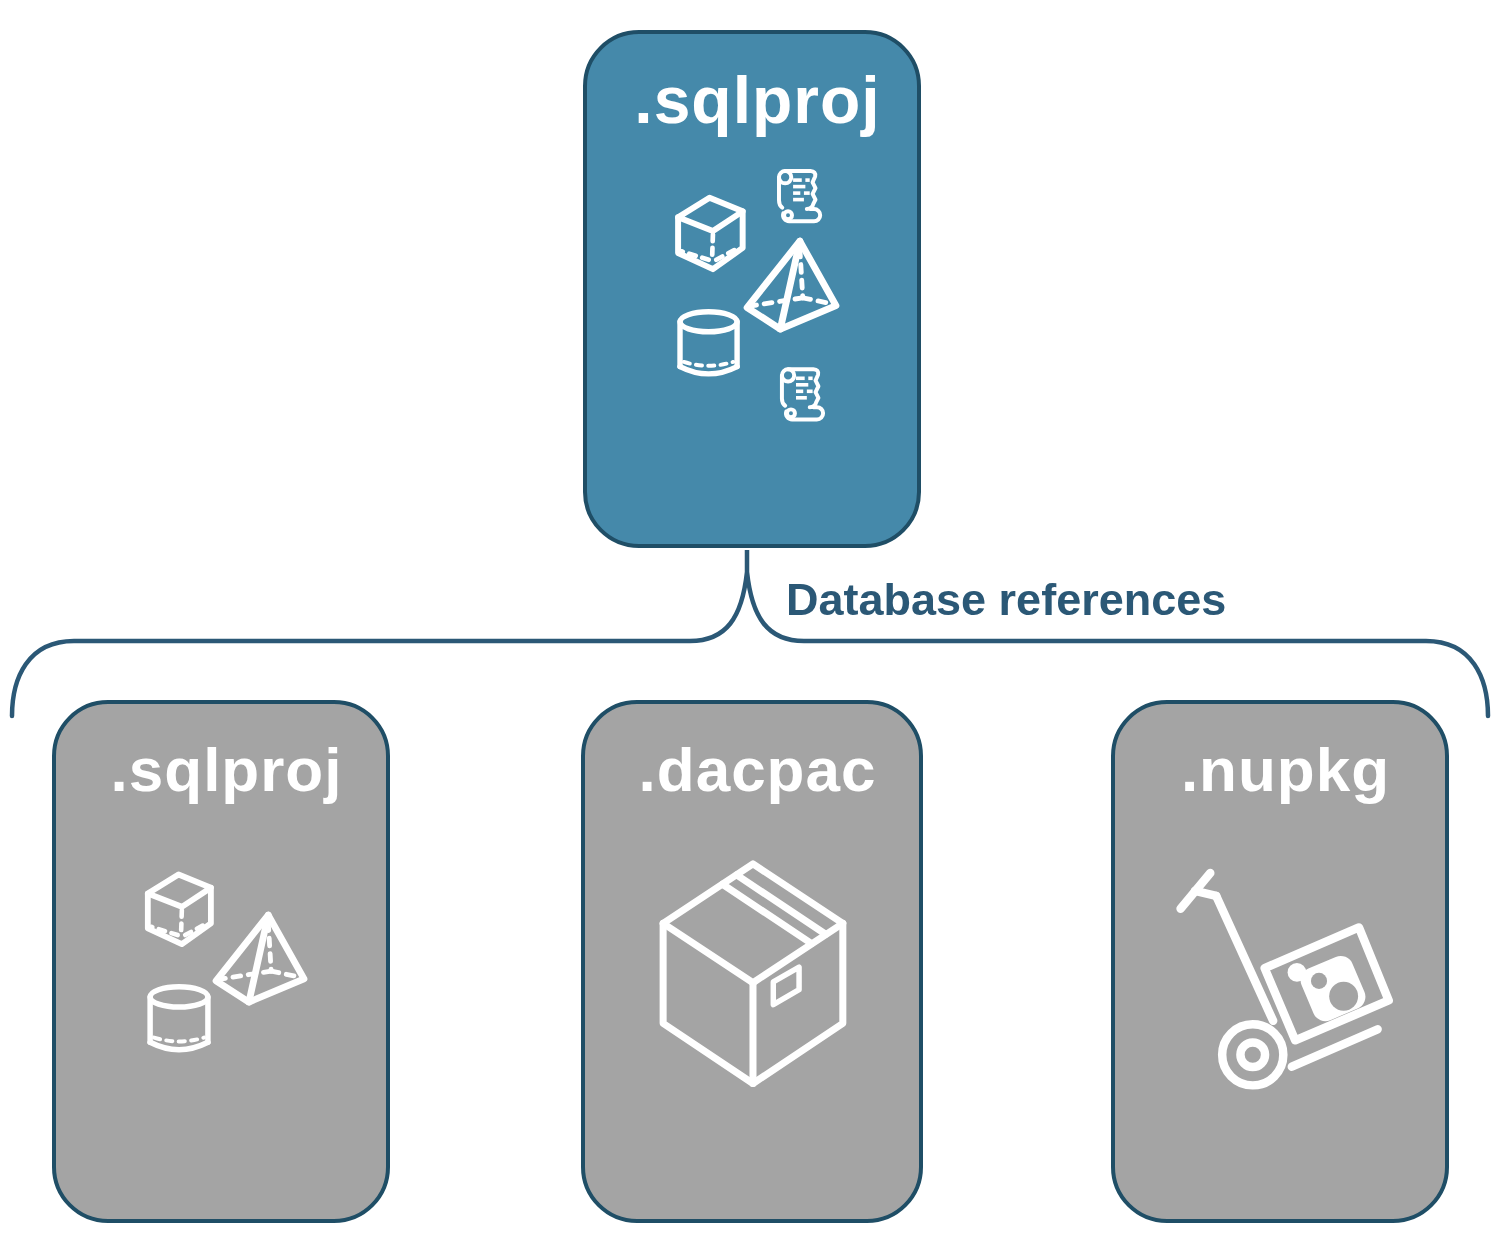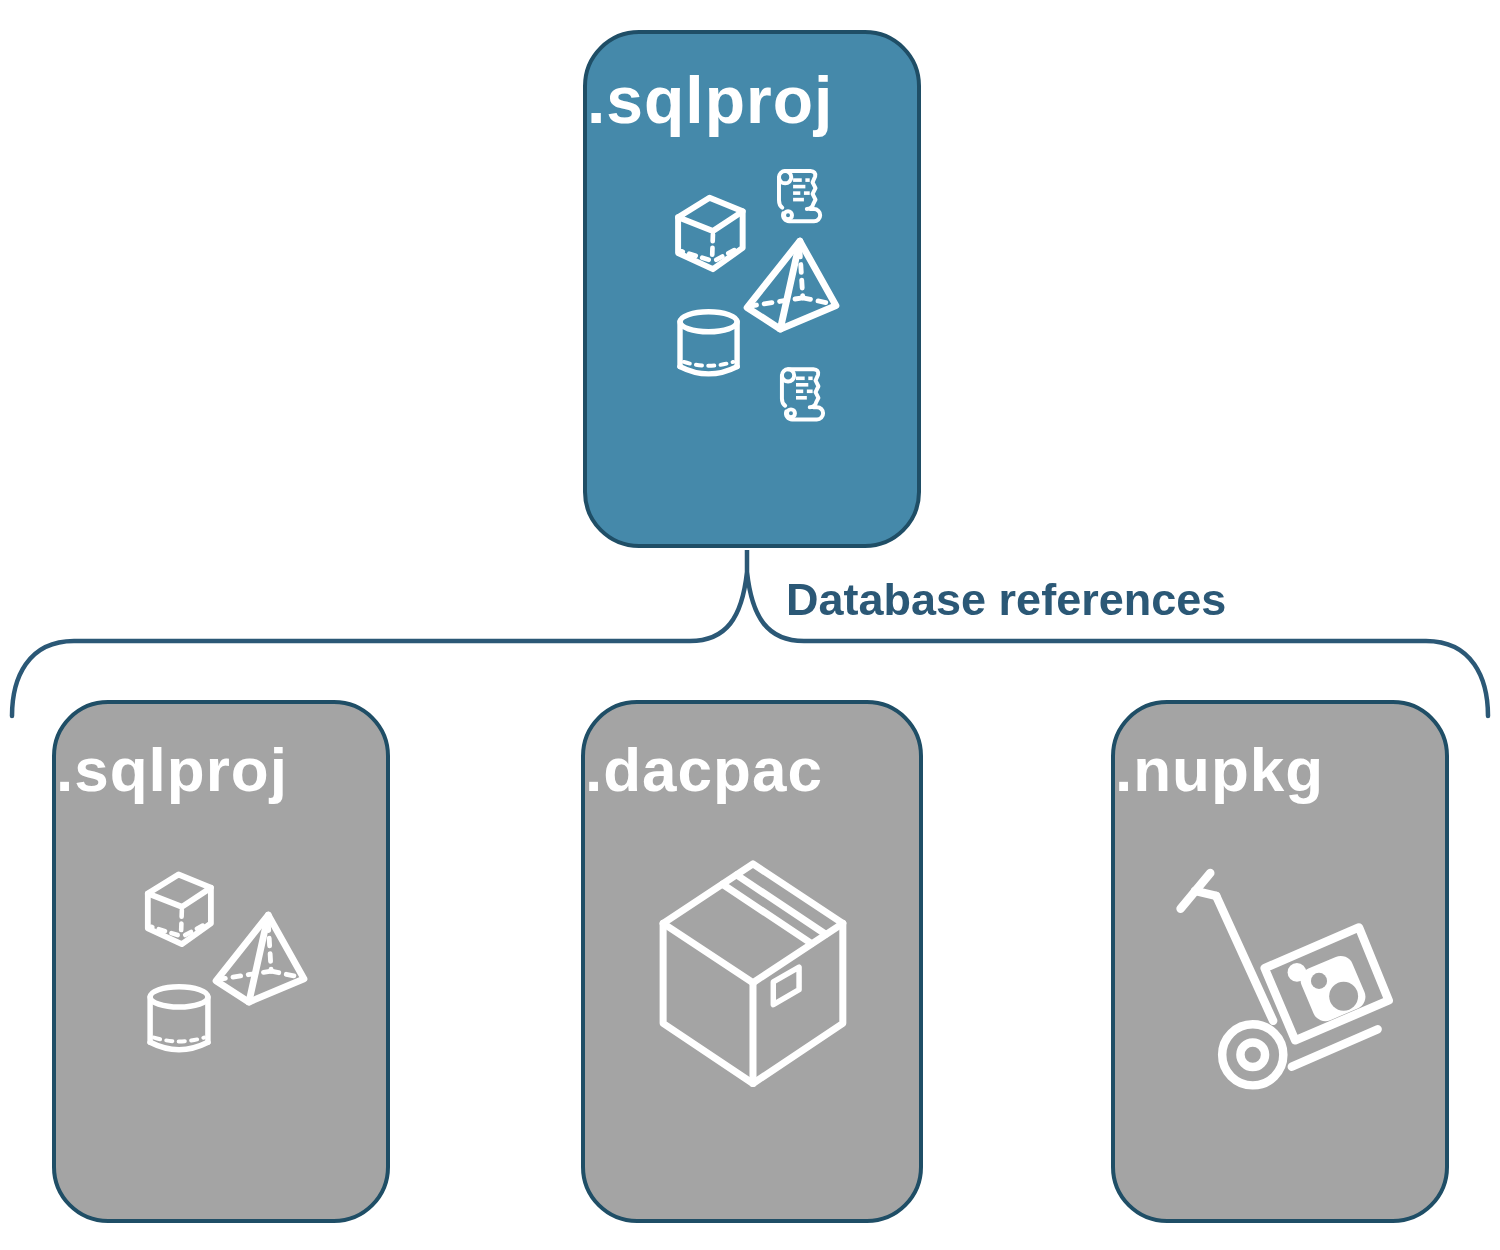--- a/index.html
+++ b/index.html
@@ -22,23 +22,25 @@
   }
   .node-child{
     top:700px;width:338px;height:523px;
     background:#A4A4A4;
   }
   #child-sqlproj{left:52px;}
   #child-dacpac{left:581px;width:342px;}
   #child-nupkg{left:1111px;}
   .node-label{
     position:absolute;left:0;right:0;
+    text-align:center;
     color:#ffffff;
     font-weight:bold;
     letter-spacing:1px;
+    padding-left:11px;
   }
   .node-root .node-label{top:28px;font-size:66px;}
   .node-child .node-label{top:30px;font-size:62px;}
   .icon-layer{position:absolute;left:0;top:0;width:100%;height:100%;}
   #brace-layer{position:absolute;left:0;top:0;width:1500px;height:1250px;}
   #connector-label{
     position:absolute;
     left:786px;top:574px;
     font-size:45px;font-weight:bold;
     color:#2B5876;

